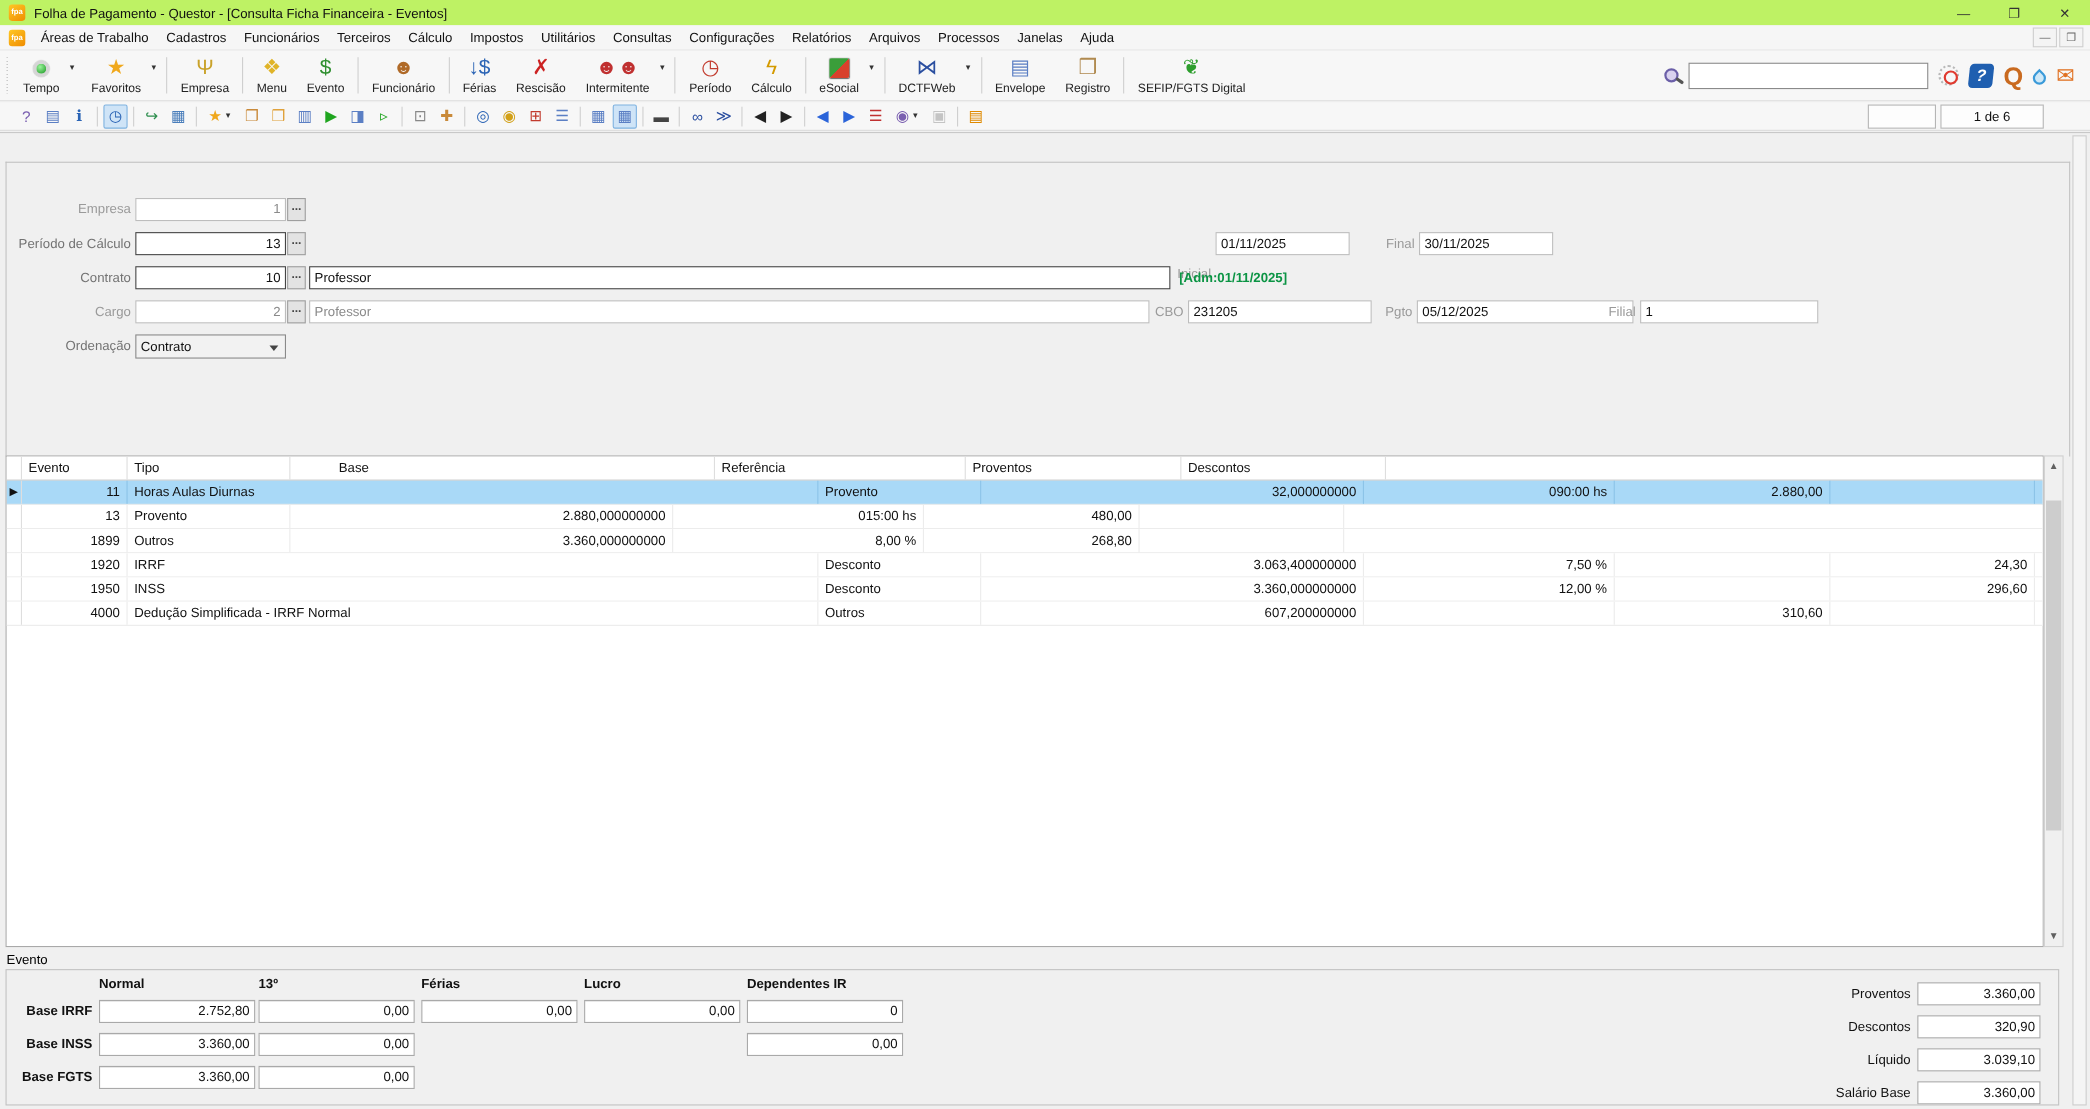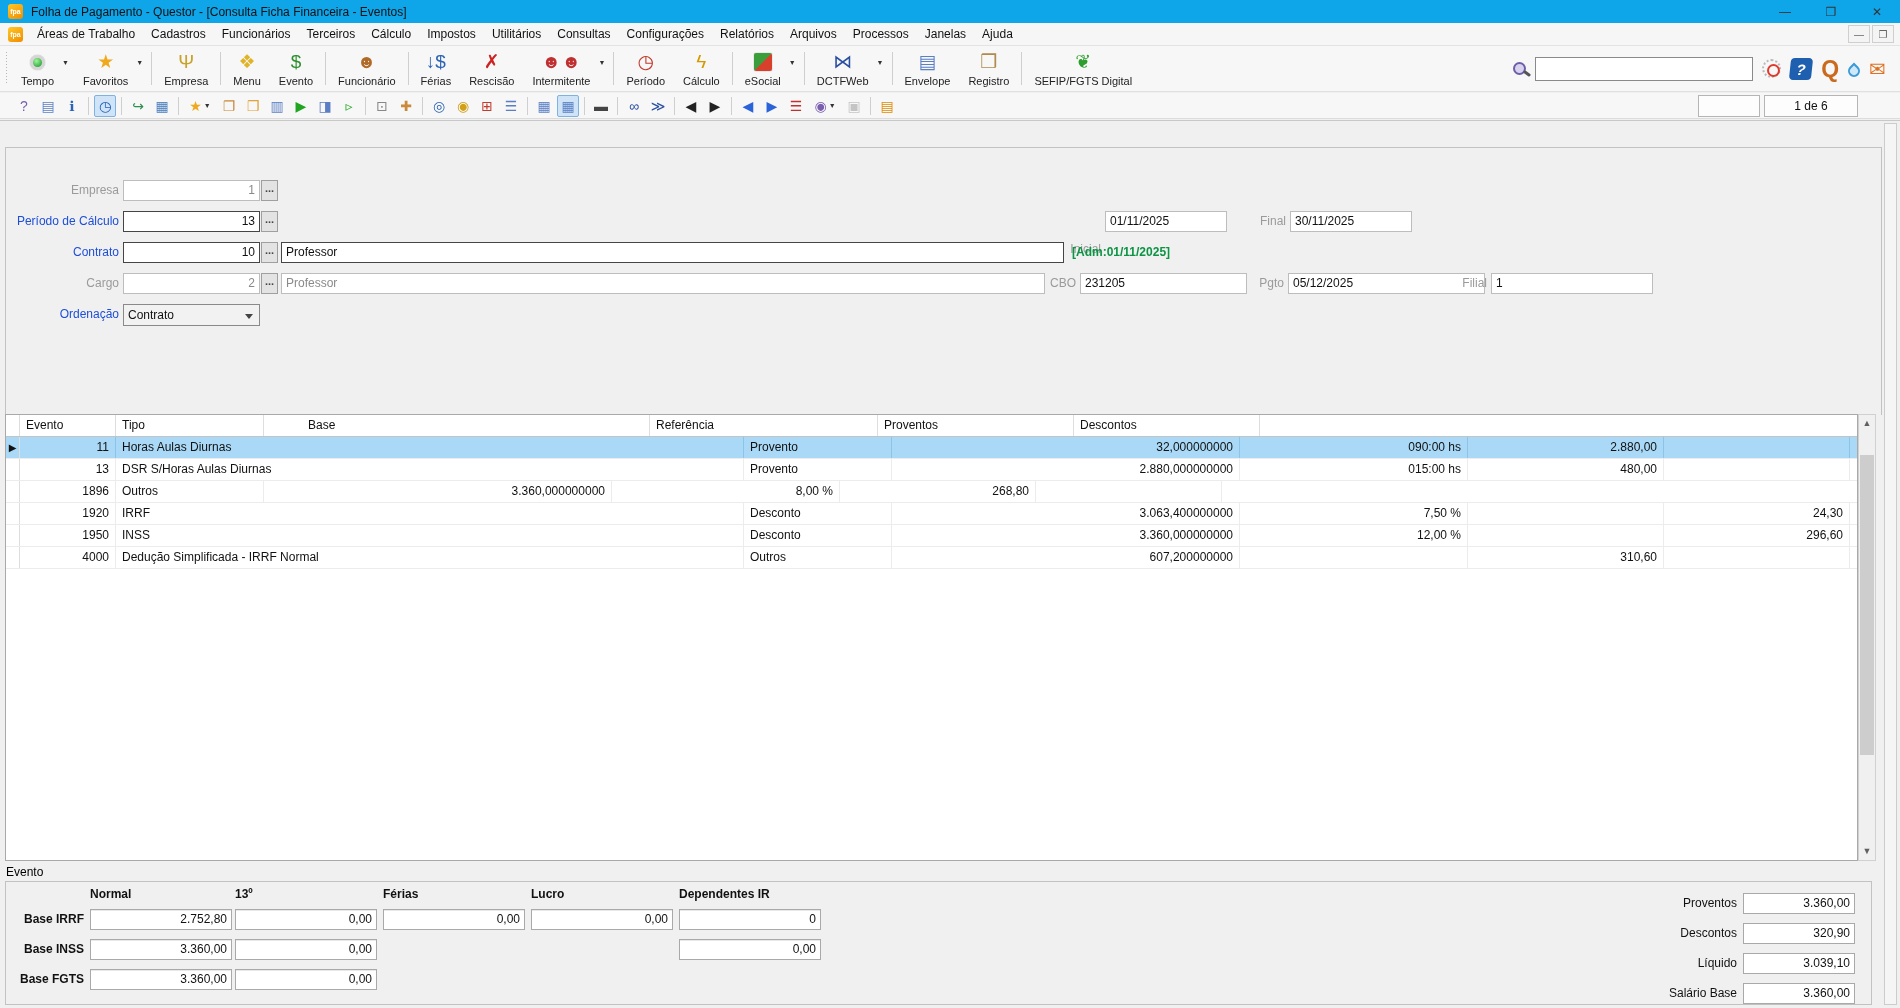--- a/index.html
+++ b/index.html
@@ -1,21 +1,21 @@
 <!DOCTYPE html>
 <html><head>
 <meta charset="utf-8">
 <style>
   * { margin:0; padding:0; box-sizing:border-box; }
   html,body { width:1900px; height:1008px; overflow:hidden;
     font-family:"Liberation Sans","DejaVu Sans",sans-serif; font-size:12px; color:#111;
     background:#f0f0f0; }
 
   
-  #titlebar { position:absolute; left:0; top:0; width:1900px; height:23px; background:#0ea5e9;
+  #titlebar { position:absolute; left:0; top:0; width:1900px; height:23px; background:#bef264;
     display:flex; align-items:center; padding-left:8px; }
   .ic-fpa { width:15px; height:15px; border-radius:3px;
     background:linear-gradient(145deg,#ffc825,#f08c00); color:#fff; font-size:7px; font-weight:bold;
     display:inline-flex; align-items:center; justify-content:center; }
   #title-text { margin-left:8px; font-size:12px; }
   .wbtns { margin-left:auto; display:flex; height:100%; }
   .wbtn { width:46px; height:100%; display:flex; align-items:center; justify-content:center;
     font-size:12px; color:#333; }
 
   
@@ -74,21 +74,21 @@
   .sbtn .sdd { font-size:7px; color:#333; margin-left:2px; }
   .sb-sep { width:1px; height:18px; background:#cfcfcf; margin:0 4px; }
   .tb2-box { position:absolute; top:2px; height:22px; border:1px solid #b5b5b5; background:#fdfdfd;
     font-size:12px; display:flex; align-items:center; justify-content:center; }
 
   
   #content { position:absolute; left:0; top:120px; width:1900px; height:888px; background:#f0f0f0;
     border-top:1px solid #c8c8c8; }
   #form-panel { position:absolute; left:5px; top:26px; width:1877px; height:268px;
     border:1px solid #c2c2c2; border-bottom:none; background:#f0f0f0; }
-  .flabel { position:absolute; height:21px; line-height:21px; text-align:right; color:#1d4ed8;
+  .flabel { position:absolute; height:21px; line-height:21px; text-align:right; color:#737373;
     white-space:nowrap; }
   .flabel.dis { color:#9a9a9a; }
   .field { position:absolute; height:21px; line-height:19px; background:#fff;
     border:1px solid #bdbdbd; padding:0 4px; white-space:nowrap; overflow:hidden; }
   .field.dark { border-color:#454545; }
   .field.num { text-align:right; }
   .field.dis { color:#8a8a8a; }
   .dots-btn { position:absolute; width:17px; height:21px; background:#e3e3e3; border:1px solid #9f9f9f;
     color:#444; font-weight:bold; text-align:center; line-height:15px; font-size:11px; }
   .adm-text { position:absolute; color:#0b9444; font-weight:bold; height:21px; line-height:21px; }
@@ -490,30 +490,29 @@
           <div class="tcell" style="width: 628px;">Horas Aulas Diurnas</div>
           <div class="tcell" style="width: 148px;">Provento</div>
           <div class="tcell r" style="width: 348px;">32,000000000</div>
           <div class="tcell r" style="width: 228px;">090:00 hs</div>
           <div class="tcell r" style="width: 196px;">2.880,00</div>
           <div class="tcell r" style="width: 186px;"></div>
         </div>
         <div class="trow">
           <div class="gutter"></div>
           <div class="tcell r" style="width: 96px;">13</div>
-          <div class="tcell" style="width: 628px;">DSR S/Horas Aulas Diurnas</div>
           <div class="tcell" style="width: 148px;">Provento</div>
           <div class="tcell r" style="width: 348px;">2.880,000000000</div>
           <div class="tcell r" style="width: 228px;">015:00 hs</div>
           <div class="tcell r" style="width: 196px;">480,00</div>
           <div class="tcell r" style="width: 186px;"></div>
         </div>
         <div class="trow">
           <div class="gutter"></div>
-          <div class="tcell r" style="width: 96px;">1896</div>
+          <div class="tcell r" style="width: 96px;">1899</div>
           <div class="tcell" style="width: 148px;">Outros</div>
           <div class="tcell r" style="width: 348px;">3.360,000000000</div>
           <div class="tcell r" style="width: 228px;">8,00 %</div>
           <div class="tcell r" style="width: 196px;">268,80</div>
           <div class="tcell r" style="width: 186px;"></div>
         </div>
         <div class="trow">
           <div class="gutter"></div>
           <div class="tcell r" style="width: 96px;">1920</div>
           <div class="tcell" style="width: 628px;">IRRF</div>

